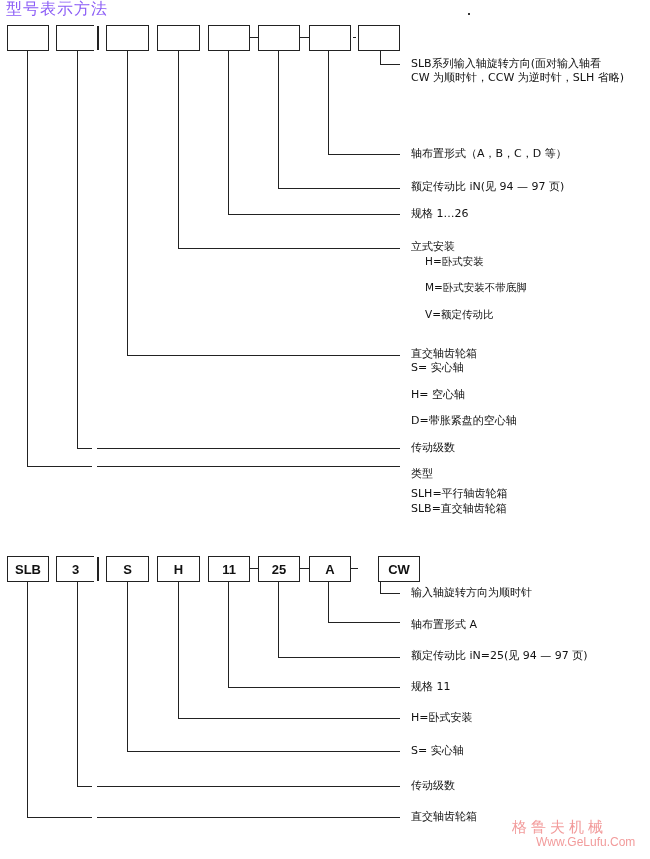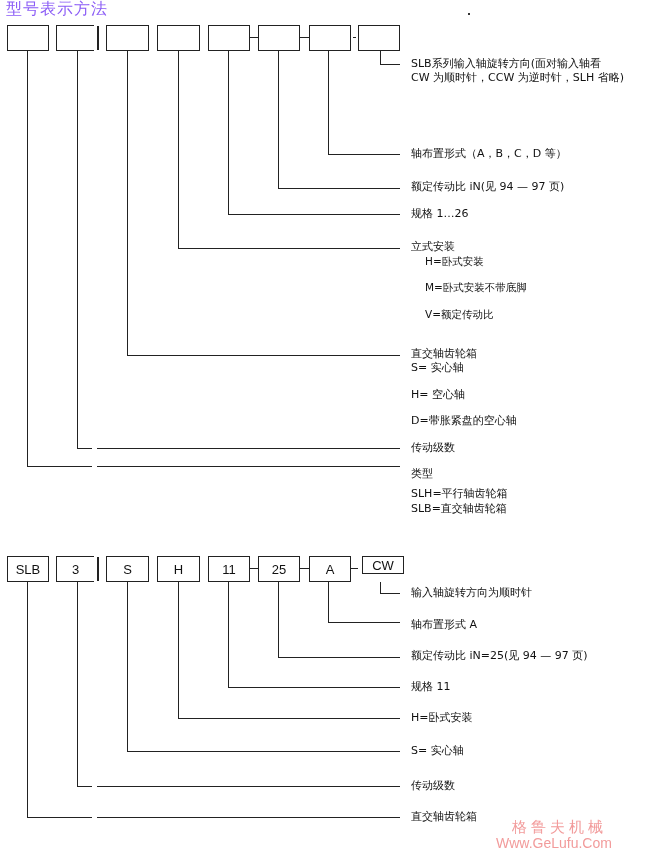--- a/index.html
+++ b/index.html
@@ -2,30 +2,30 @@
 <html><head>
 <meta charset="utf-8">
 <style>
   html, body { margin:0; padding:0; background:#ffffff; }
   body { width:650px; height:859px; position:relative; overflow:hidden;
          font-family:"DejaVu Sans", sans-serif; color:#111; }
   .abs { position:absolute; }
   .title { left:6px; top:-1px; font-size:16px; color:#8b5cf6; letter-spacing:1px; }
   .box { position:absolute; border:1.5px solid #222; box-sizing:border-box; background:#fff;
          display:flex; align-items:center; justify-content:center;
-         font-family:"Liberation Sans", sans-serif; font-weight:normal; font-size:13px; color:#111; }
+         font-family:"Liberation Sans", sans-serif; font-weight:bold; font-size:13px; color:#111; }
   .box.open-right { border-right:none; }
   .bar { position:absolute; background:#222; }
   .hline { position:absolute; height:1.3px; background:#222; }
   .vline { position:absolute; width:1.3px; background:#222; }
   .lbl { position:absolute; font-size:11px; line-height:14px; white-space:nowrap; color:#111; }
   .sub { position:absolute; font-size:10.5px; line-height:14px; white-space:nowrap; color:#111; }
   .wm { position:absolute; color:#f29b9b; text-align:center; }
   .wm-cn { left:512px; top:818px; font-family:"DejaVu Serif", serif; font-size:15px; letter-spacing:4px; }
-  .wm-en { left:496px; top:835px; font-family:"Liberation Sans", sans-serif; font-size:14px; }
+  .wm-en { left:536px; top:835px; font-family:"Liberation Sans", sans-serif; font-size:12px; }
   .dot { position:absolute; width:2px; height:2px; background:#333; }
 </style>
 </head>
 <body>
 
 <div class="abs title">型号表示方法</div>
 <div class="dot" style="left:468px;top:13px;"></div>
 
 <div>
 
@@ -95,21 +95,21 @@
   <div class="box open-right" style="left:56px;top:556px;width:38px;height:26px;">3</div>
   <div class="bar" style="left:97px;top:557px;width:1.5px;height:24px;"></div>
   <div class="box" style="left:106px;top:556px;width:43px;height:26px;">S</div>
   <div class="box" style="left:157px;top:556px;width:43px;height:26px;">H</div>
   <div class="box" style="left:208px;top:556px;width:42px;height:26px;">11</div>
   <div class="hline" style="left:250px;top:568px;width:8px;"></div>
   <div class="box" style="left:258px;top:556px;width:42px;height:26px;">25</div>
   <div class="hline" style="left:300px;top:568px;width:9px;"></div>
   <div class="box" style="left:309px;top:556px;width:42px;height:26px;">A</div>
   <div class="hline" style="left:351px;top:568px;width:7px;"></div>
-  <div class="box" style="left:362px;top:556px;width:42px;height:18px;">CW</div>
+  <div class="box" style="left:378px;top:556px;width:42px;height:26px;">CW</div>
 
   <div class="vline" style="left:380px;top:582px;height:12px;"></div>
   <div class="hline" style="left:380px;top:593px;width:20px;"></div>
 
   <div class="vline" style="left:328px;top:582px;height:41px;"></div>
   <div class="hline" style="left:328px;top:622px;width:72px;"></div>
 
   <div class="vline" style="left:278px;top:582px;height:76px;"></div>
   <div class="hline" style="left:278px;top:657px;width:122px;"></div>
 

